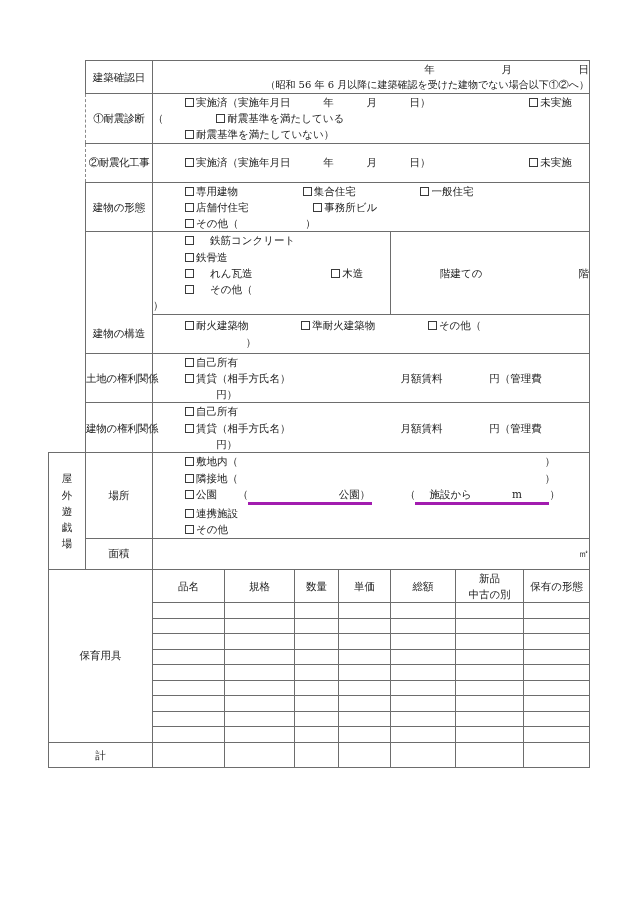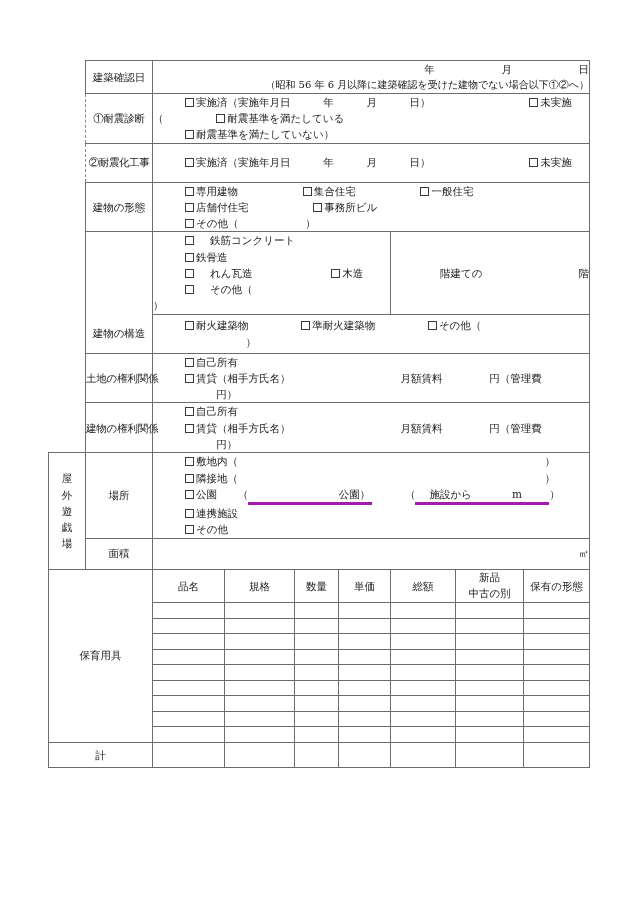--- a/index.html
+++ b/index.html
@@ -105,21 +105,21 @@
   
   .eqh {
     text-align: center;
     font-size: 10.5px;
     line-height: 1.25;
     padding: 4px 0;
   }
   .eqrow { height: 15.5px; }
   .eqtotal { text-align: center; font-size: 10.5px; }
 
-  .line1 { display: block; font-family: Liberation Serif, serif; }
+  .line1 { display: block; }
 </style>
 </head>
 <body>
 
 <div id="sheet">
 
   <table class="form">
     <colgroup>
       <col style="width:37px">
       <col style="width:67px">

